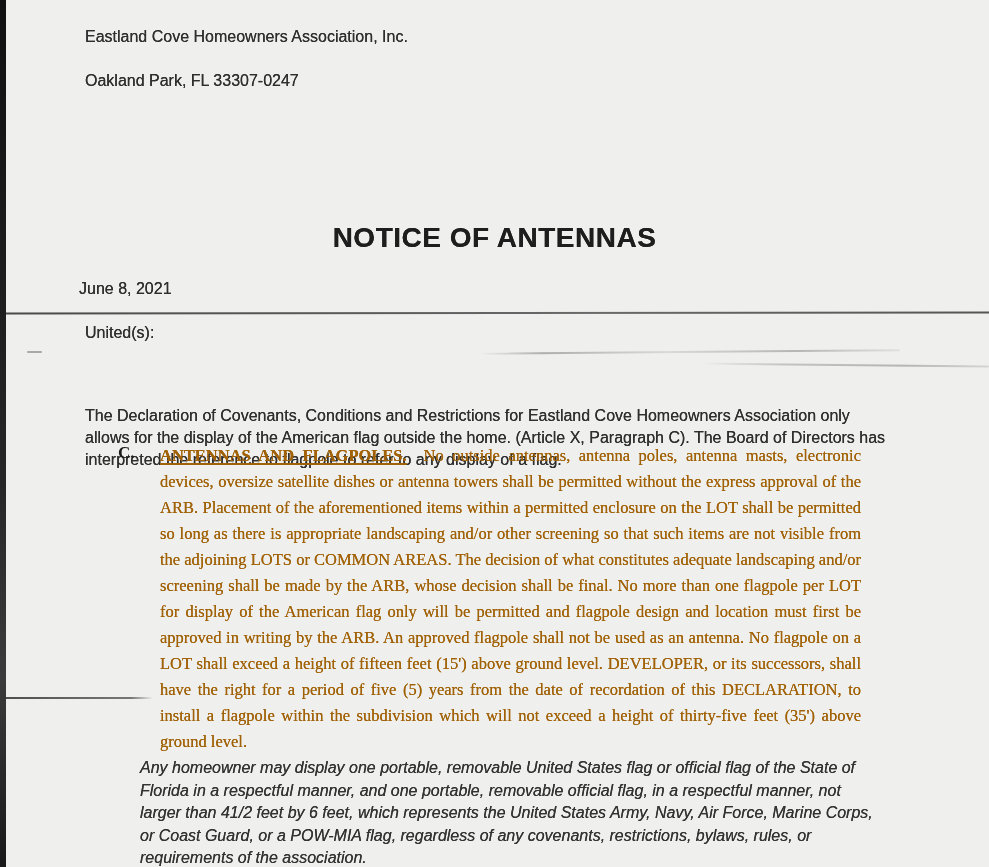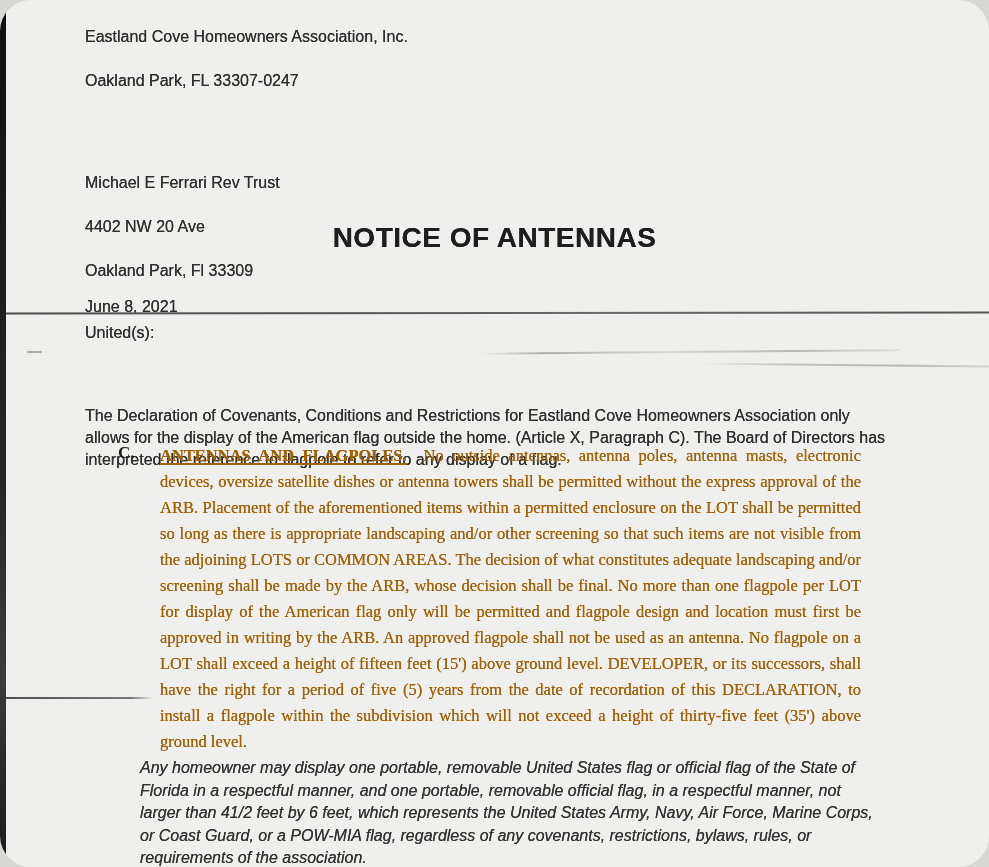--- a/index.html
+++ b/index.html
@@ -3,37 +3,36 @@
 <meta charset="utf-8">
 <style>
   html,body{margin:0;padding:0;background:#d8d8d6;}
   .page{
     position:relative;
     width:989px;height:867px;
     background:#efefed;
     overflow:hidden;
     font-family:"Liberation Sans",sans-serif;
     color:#2f2f2f;
-    border-radius:31px;
   }
   
   .edge-strip{
     position:absolute;left:0;top:0;width:6px;height:867px;
     background:linear-gradient(180deg,#101010 0%,#1c1c1c 30%,#262626 55%,#3b3b3b 78%,#181818 100%);
   }
   .txt{position:absolute;white-space:pre-line;}
   .sans{font-size:16px;line-height:22px;text-shadow:0 0 .4px currentColor;}
   .sender{top:4px;left:85px;}
   .recipient{top:150px;left:85px;}
   .title{
     top:222px;left:0;width:989px;text-align:center;
     font-size:28px;font-weight:bold;color:#1e1e1e;
     letter-spacing:.5px;text-shadow:0 0 .6px currentColor;
   }
-  .date{top:278px;left:85px;margin-top:18px;}
+  .date{top:278px;left:79px;}
   .owners{top:322px;left:85px;}
   .rule-full{
     position:absolute;left:6px;top:312px;width:983px;height:2px;
     background:linear-gradient(90deg,#4a4a4a 0%,#5a5a5a 35%,#6a6a6a 60%,#555 100%);
     transform:rotate(-0.05deg);
   }
   .rule-short{
     position:absolute;left:6px;top:697px;width:147px;height:2px;
     background:linear-gradient(90deg,#4f4f4f,#777 85%,transparent);
   }
@@ -67,25 +66,20 @@
 
 <div class="page">
 
   <div class="edge-strip"></div>
 
   <div class="txt sans sender">
     <div>Eastland Cove Homeowners Association, Inc.</div>
     <div>Oakland Park, FL 33307-0247</div>
   </div>
 
-  <div class="txt sans recipient">
-    <div>Michael E Ferrari Rev Trust</div>
-    <div>4402 NW 20 Ave</div>
-    <div>Oakland Park, Fl 33309</div>
-  </div>
 
   <div class="txt title">NOTICE OF ANTENNAS</div>
 
   <div class="txt sans date">June 8, 2021</div>
 
   <div class="rule-full"></div>
 
   <div class="txt sans owners">United(s):</div>
 
   <div class="artifact artifact-1"></div>

